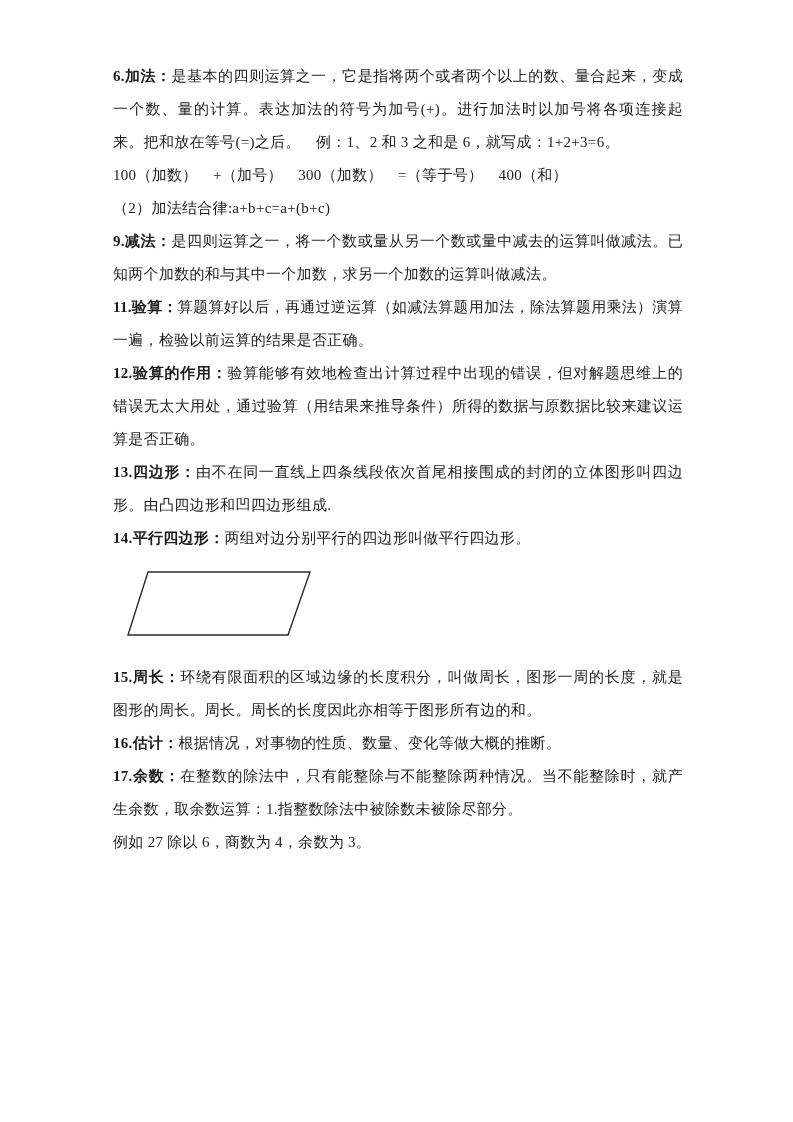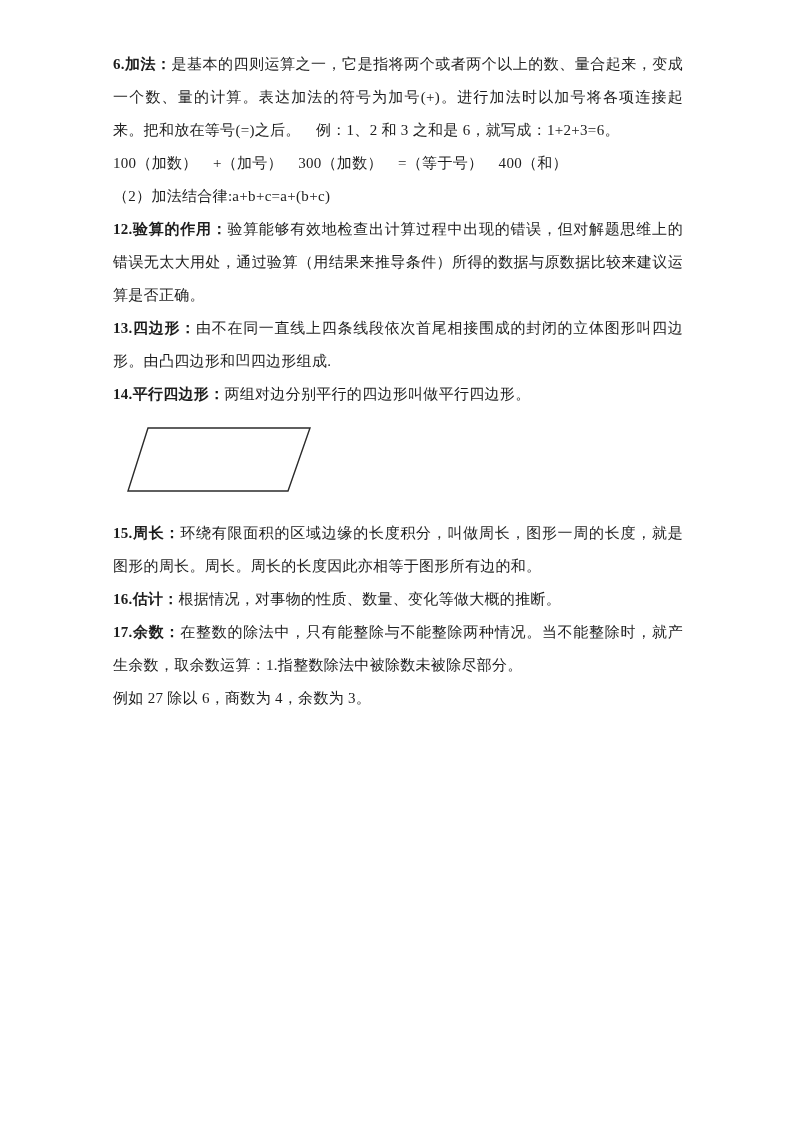--- a/index.html
+++ b/index.html
@@ -6,21 +6,21 @@
     margin: 0;
     padding: 0;
     background: #ffffff;
   }
   .page {
     position: relative;
     width: 793px;
     height: 1122px;
     box-sizing: border-box;
     background: #ffffff;
-    padding: 48px 110px 0 113px;
+    padding: 60px 110px 0 113px;
     overflow: hidden;
     font-family: "Liberation Serif", "DejaVu Serif", serif;
     font-size: 15px;
     line-height: 33px;
     color: #1d1d1d;
   }
   .para {
     margin: 0;
     text-align: justify;
     letter-spacing: 0.3px;
@@ -53,22 +53,24 @@
   <p class="para"><b>6.加法：</b><span>是基本的四则运算之一，它是指将两个或者两个以上的数、量合起来，变成一个数、量的计算。表达加法的符号为加号(+)。进行加法时以加号将各项连接起来。把和放在等号(=)之后。　例：1、2 和 3 之和是 6，就写成：1+2+3=6。</span></p>
 
 
 
   <p class="para"><span>100（加数）　+（加号）　300（加数）　=（等于号）　400（和）</span></p>
 
 
 
   <p class="para"><span>（2）加法结合律:a+b+c=a+(b+c)</span></p>
 
+  <p class="para"><b>9.减法：</b><span>是四则运算之一，将一个数或量从另一个数或量中减去的运算叫做减法。已知两个加数的和与其中一个加数，求另一个加数的运算叫做减法。</span></p>
 
 
+  <p class="para"><b>11.验算：</b><span>算题算好以后，再通过逆运算（如减法算题用加法，除法算题用乘法）演算一遍，检验以前运算的结果是否正确。</span></p>
 
   <p class="para"><b>12.验算的作用：</b><span>验算能够有效地检查出计算过程中出现的错误，但对解题思维上的错误无太大用处，通过验算（用结果来推导条件）所得的数据与原数据比较来建议运算是否正确。</span></p>
 
   <p class="para"><b>13.四边形：</b><span>由不在同一直线上四条线段依次首尾相接围成的封闭的立体图形叫四边形。由凸四边形和凹四边形组成.</span></p>
 
   <p class="para"><b>14.平行四边形：</b><span>两组对边分别平行的四边形叫做平行四边形。</span></p>
 
   <div class="fig">
     <svg width="220" height="66" viewBox="0 0 220 66">
       <polygon points="35,1 197,1 175,64 15,64"></polygon>

